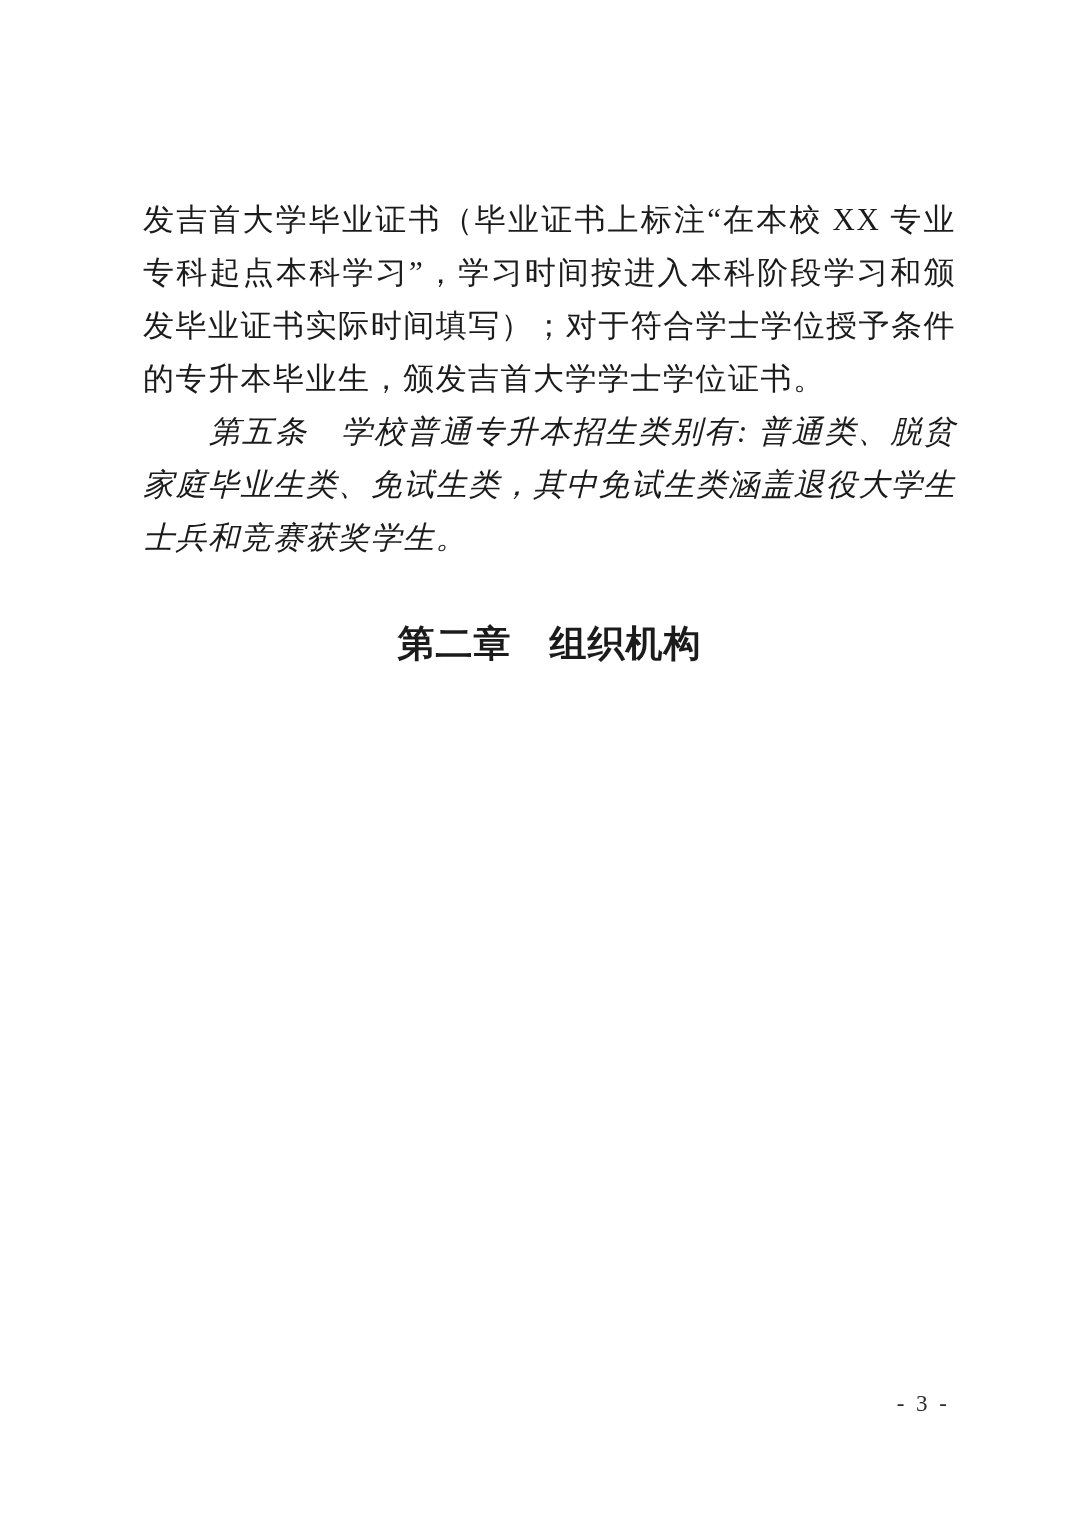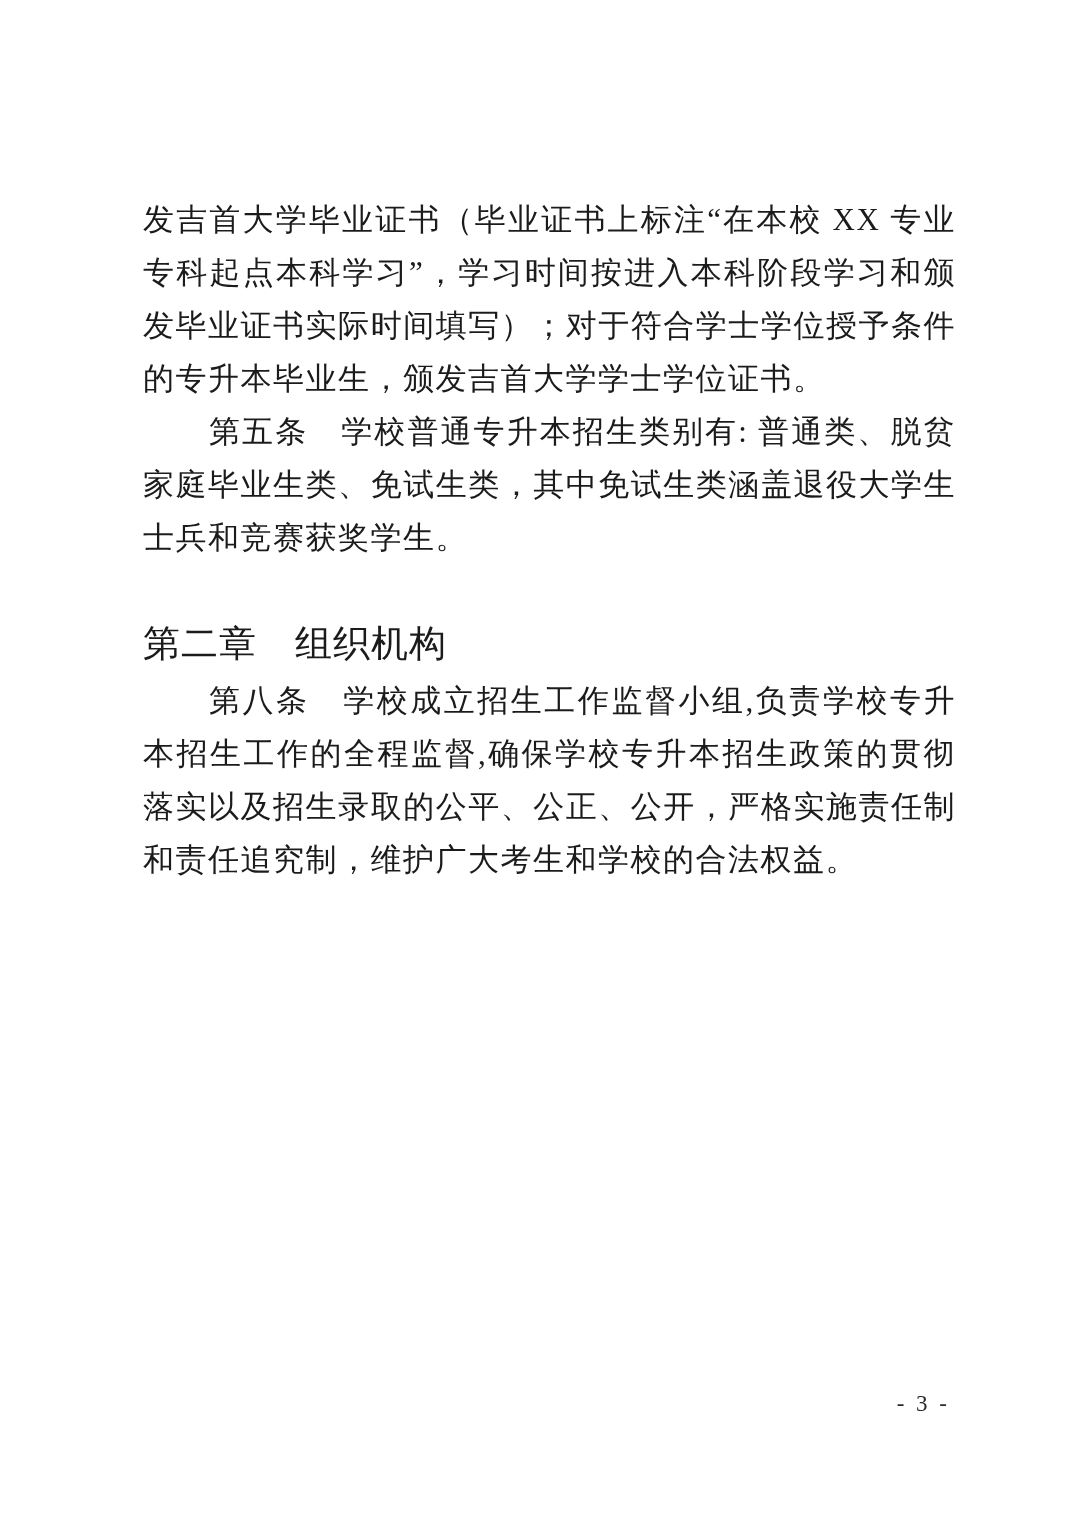--- a/index.html
+++ b/index.html
@@ -26,27 +26,28 @@
     text-align: justify;
     text-justify: inter-character;
     letter-spacing: 1.5px;
   }
   .content p {
     margin: 0;
     padding: 0;
   }
   .para-indent {
     text-indent: 66px;
+    font-style: italic;
   }
   .chapter-heading {
     font-family: "Liberation Sans", "DejaVu Sans", sans-serif;
-    font-weight: normal;
+    font-weight: bold;
     font-size: 37px;
     line-height: 44px;
-    text-align: left;
+    text-align: center;
     letter-spacing: 1px;
     text-indent: 0;
     margin: 58px 0 8px 0 !important;
   }
   .page-footer {
     position: absolute;
     top: 1390px;
     right: 130px;
     font-size: 23px;
     line-height: 28px;
@@ -56,16 +57,15 @@
   }
 </style>
 </head>
 <body>
 
 <div class="page">
   <div class="content">
     <p class="para">发吉首大学毕业证书（毕业证书上标注“在本校 XX 专业专科起点本科学习”，学习时间按进入本科阶段学习和颁发毕业证书实际时间填写）；对于符合学士学位授予条件的专升本毕业生，颁发吉首大学学士学位证书。</p>
     <p class="para para-indent">第五条　学校普通专升本招生类别有: 普通类、脱贫家庭毕业生类、免试生类，其中免试生类涵盖退役大学生士兵和竞赛获奖学生。</p>
     <p class="chapter-heading">第二章　组织机构</p>
-    <p class="para para-indent">第八条　学校成立招生工作监督小组,负责学校专升本招生工作的全程监督,确保学校专升本招生政策的贯彻落实以及招生录取的公平、公正、公开，严格实施责任制和责任追究制，维护广大考生和学校的合法权益。</p>
   </div>
   <div class="page-footer">- 3 -</div>
 </div>
 
 </body></html>

